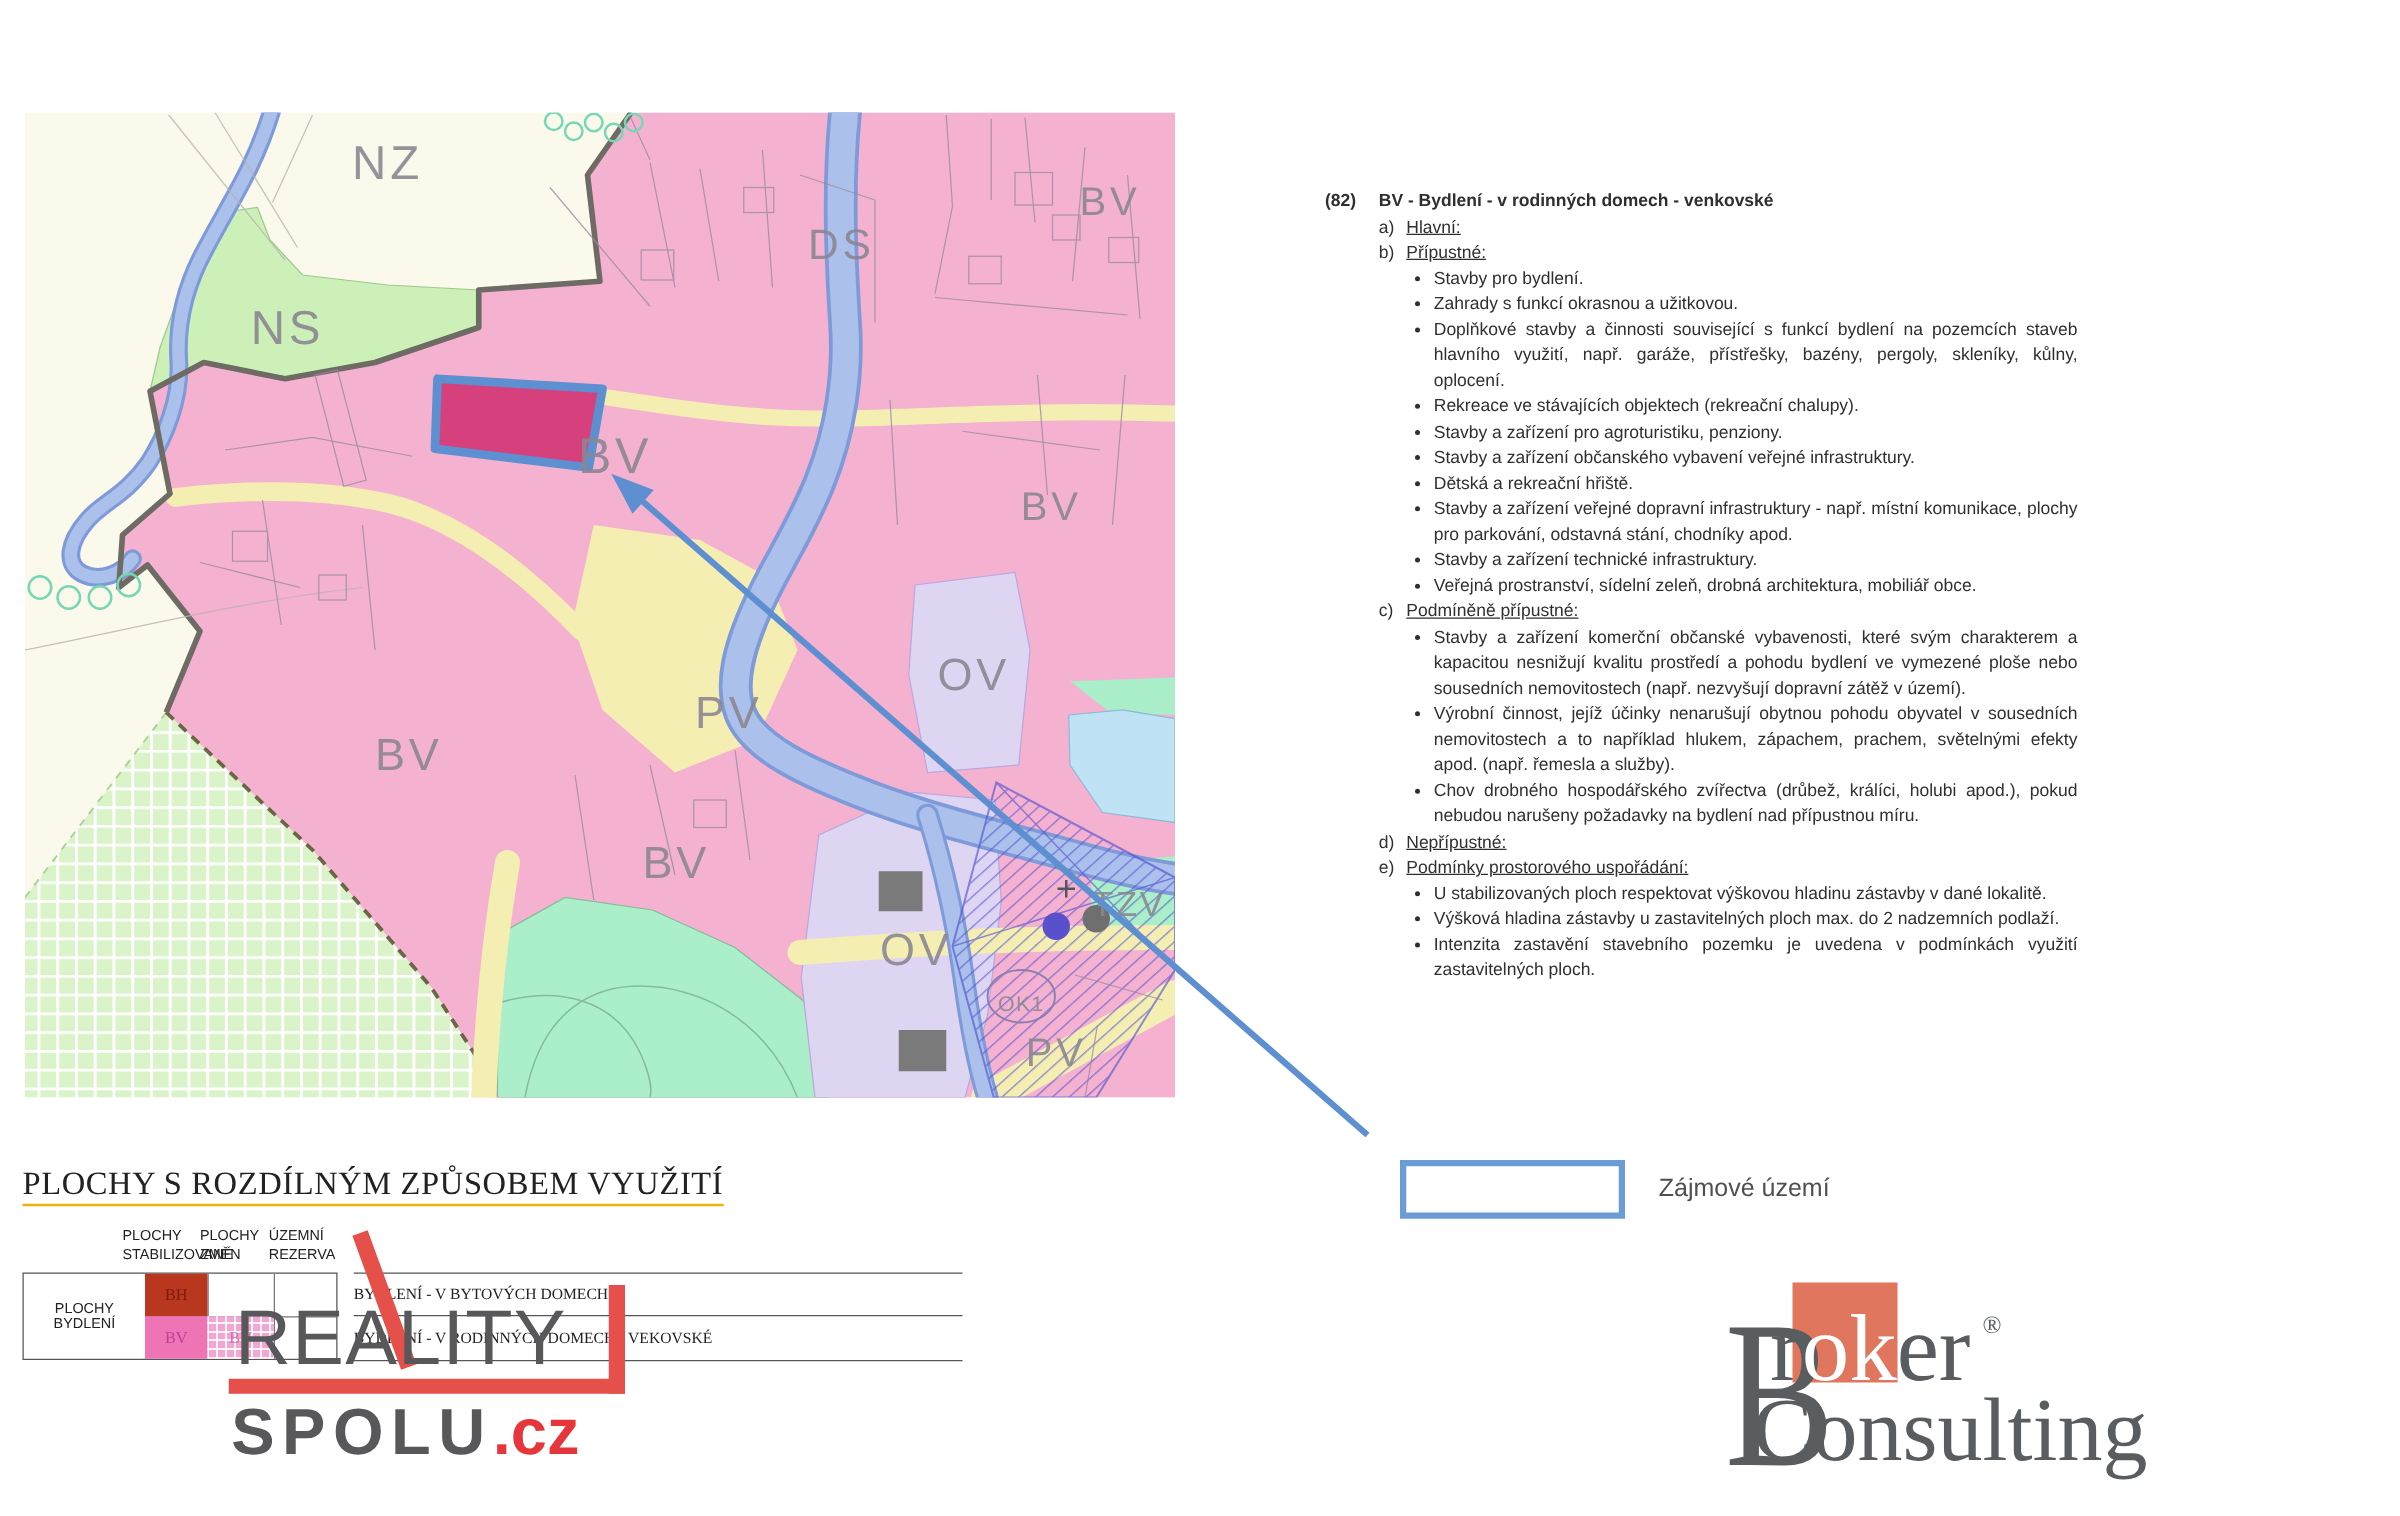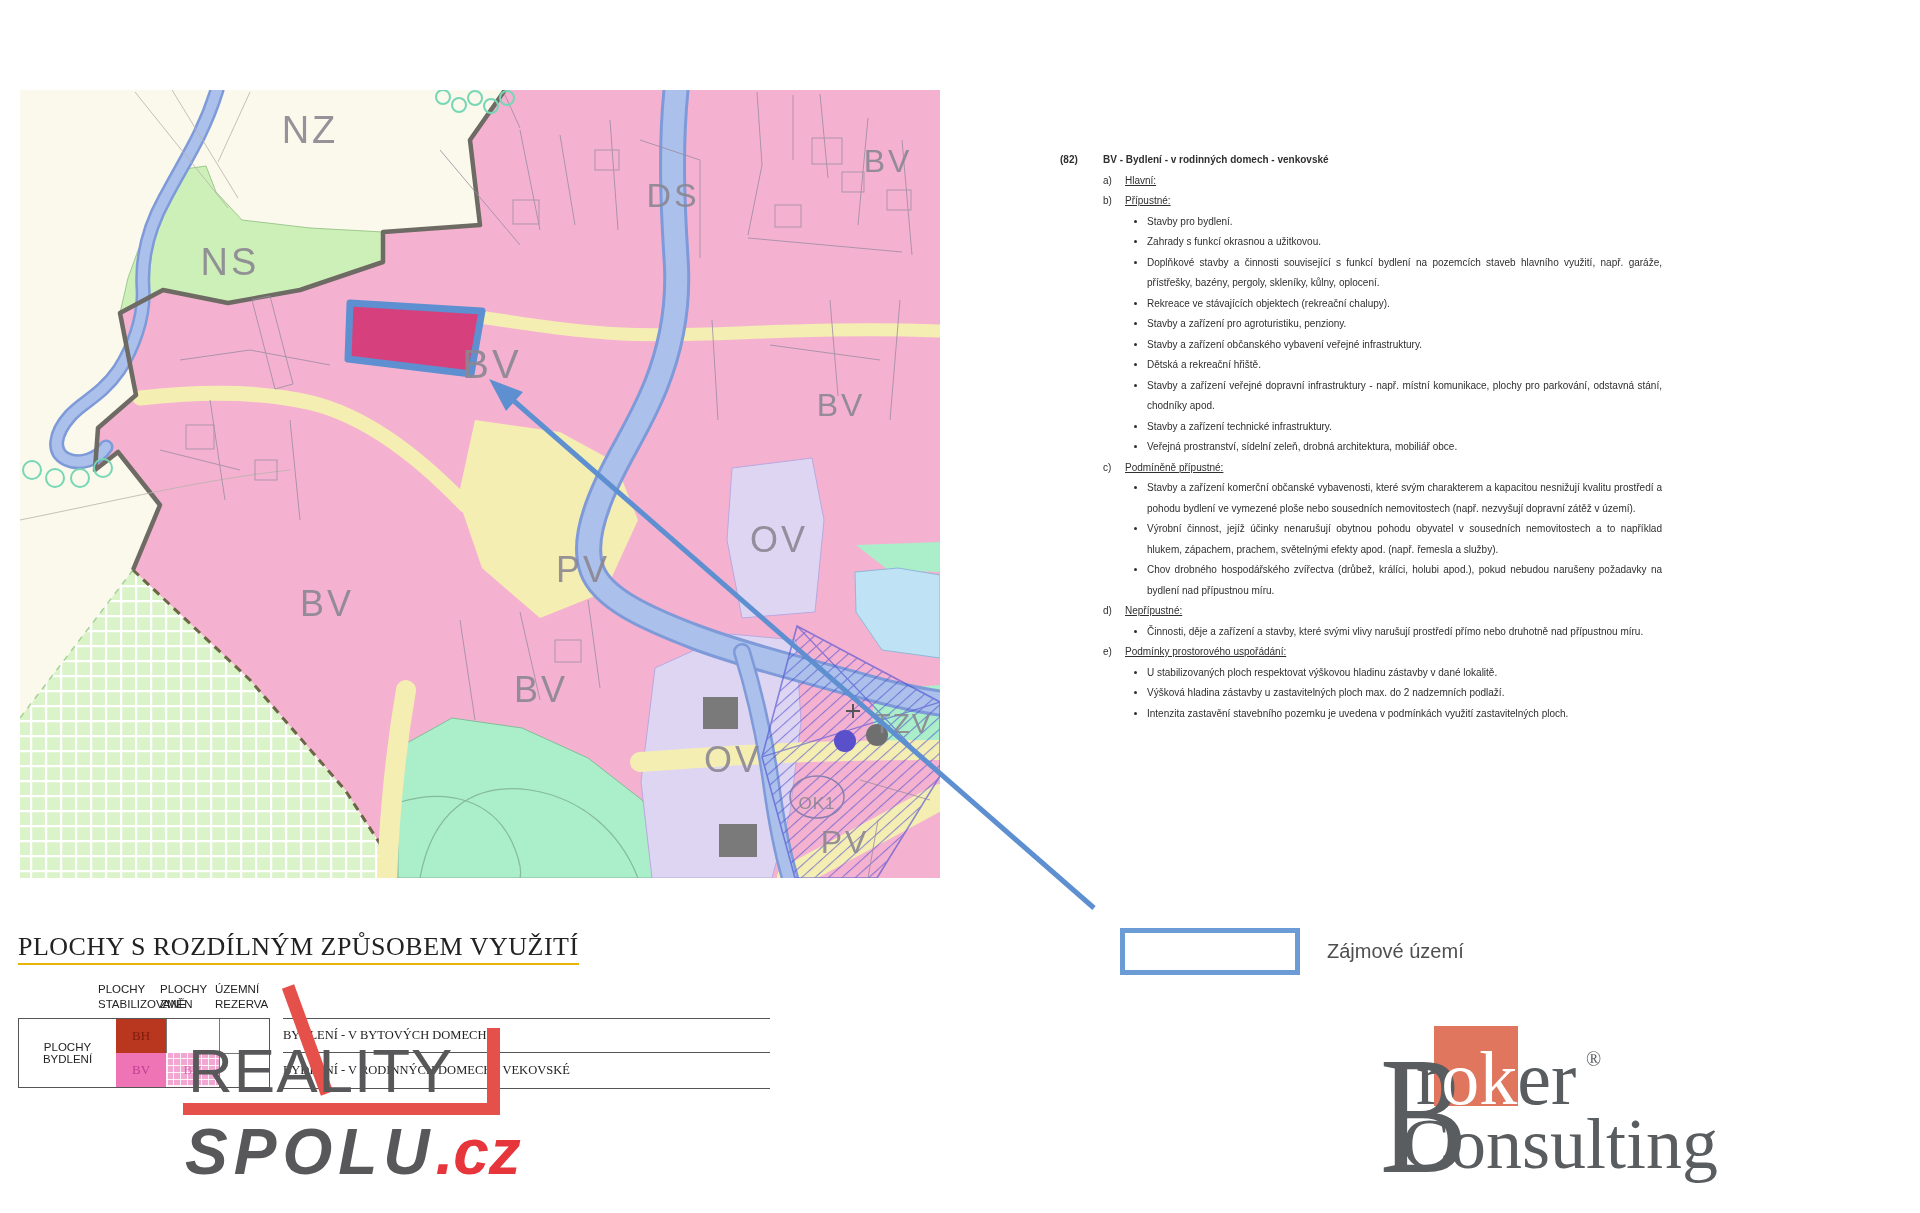--- a/index.html
+++ b/index.html
@@ -3,21 +3,21 @@
 <meta charset="utf-8">
 <style>
   html,body{margin:0;padding:0;background:#fff;}
   .page{position:relative;width:1920px;height:1213px;background:#ffffff;overflow:hidden;
         font-family:"Liberation Sans",sans-serif;color:#2e2e2e;}
   
   #map-svg{position:absolute;left:20px;top:90px;width:920px;height:788px;font-family:"Liberation Sans",sans-serif;}
   
   #arrow-svg{position:absolute;left:0;top:0;width:1920px;height:1213px;pointer-events:none;z-index:6;}
   
-  .doc{position:absolute;left:1060px;top:150px;width:602px;font-size:10px;line-height:20.5px;color:#2f2f2f;z-index:3;}
+  .doc{position:absolute;left:1060px;top:150px;width:602px;font-size:14px;line-height:20.5px;color:#2f2f2f;z-index:3;}
   .doc-title{display:flex;font-weight:bold;}
   .doc-title .num{width:43px;flex:none;}
   .sec-head{display:flex;padding-left:43px;}
   .sec-label{width:22px;flex:none;}
   .sec-heading{text-decoration:underline;}
   ul.bullets{margin:0;padding:0 0 0 87px;list-style:disc outside;}
   ul.bullets li{text-align:justify;margin:0;padding:0;}
   
   .legend-title{position:absolute;left:18px;top:932px;font-family:"Liberation Serif",serif;font-size:26px;
         color:#222;border-bottom:2px solid #eab308;padding-bottom:1px;letter-spacing:.5px;z-index:2;}
@@ -36,22 +36,22 @@
   .cell-bv-hatch{left:147px;top:34px;width:53px;height:34px;color:#d36fae;
         background-image:repeating-linear-gradient(0deg,rgba(255,255,255,.85) 0 1.5px,transparent 1.5px 7px),
                          repeating-linear-gradient(90deg,rgba(255,255,255,.85) 0 1.5px,transparent 1.5px 7px);
         background-color:#f2a6d2;}
   .desc-line{position:absolute;left:283px;width:487px;height:1px;background:#555;z-index:2;}
   .desc-text{position:absolute;left:283px;font-family:"Liberation Serif",serif;font-size:12.5px;color:#222;z-index:2;}
   
   .wm-bar{position:absolute;background:#e6504a;z-index:4;}
   .wm-reality{position:absolute;left:188px;top:1040px;font-weight:400;font-size:62px;letter-spacing:1px;
         color:#58585a;z-index:5;line-height:1;}
-  .wm-spolu{position:absolute;left:185px;top:1120px;font-weight:700;font-size:64px;letter-spacing:6px;
-        color:#58585a;z-index:5;line-height:1;font-style:italic;}
+  .wm-spolu{position:absolute;left:185px;top:1120px;font-weight:700;font-size:52px;letter-spacing:6px;
+        color:#58585a;z-index:5;line-height:1;}
   .wm-spolu .tld{color:#e6363c;letter-spacing:0;}
   
   .interest-box{position:absolute;left:1120px;top:928px;width:180px;height:47px;border:5px solid #6b9cd6;
         background:#fff;box-sizing:border-box;z-index:3;}
   .interest-label{position:absolute;left:1327px;top:940px;font-size:20px;color:#4f4f4f;z-index:3;}
   
   #broker-svg{position:absolute;left:1350px;top:1010px;width:420px;height:180px;z-index:3;
         font-family:"Liberation Serif",serif;}
 </style>
 </head>
@@ -249,23 +249,20 @@
             <li>Stavby a zařízení komerční občanské vybavenosti, které svým charakterem a kapacitou nesnižují kvalitu prostředí a pohodu bydlení ve vymezené ploše nebo sousedních nemovitostech (např. nezvyšují dopravní zátěž v území).</li>
             <li>Výrobní činnost, jejíž účinky nenarušují obytnou pohodu obyvatel v sousedních nemovitostech a to například hlukem, zápachem, prachem, světelnými efekty apod. (např. řemesla a služby).</li>
             <li>Chov drobného hospodářského zvířectva (drůbež, králíci, holubi apod.), pokud nebudou narušeny požadavky na bydlení nad přípustnou míru.</li>
           </ul>
         </div>
         <div class="section">
           <div class="sec-head">
             <span class="sec-label">d)</span>
             <span class="sec-heading">Nepřípustné:</span>
           </div>
-          <ul class="bullets">
-            <li>Činnosti, děje a zařízení a stavby, které svými vlivy narušují prostředí přímo nebo druhotně nad přípustnou míru.</li>
-          </ul>
         </div>
         <div class="section">
           <div class="sec-head">
             <span class="sec-label">e)</span>
             <span class="sec-heading">Podmínky prostorového uspořádání:</span>
           </div>
           <ul class="bullets">
             <li>U stabilizovaných ploch respektovat výškovou hladinu zástavby v dané lokalitě.</li>
             <li>Výšková hladina zástavby u zastavitelných ploch max. do 2 nadzemních podlaží.</li>
             <li>Intenzita zastavění stavebního pozemku je uvedena v podmínkách využití zastavitelných ploch.</li>

